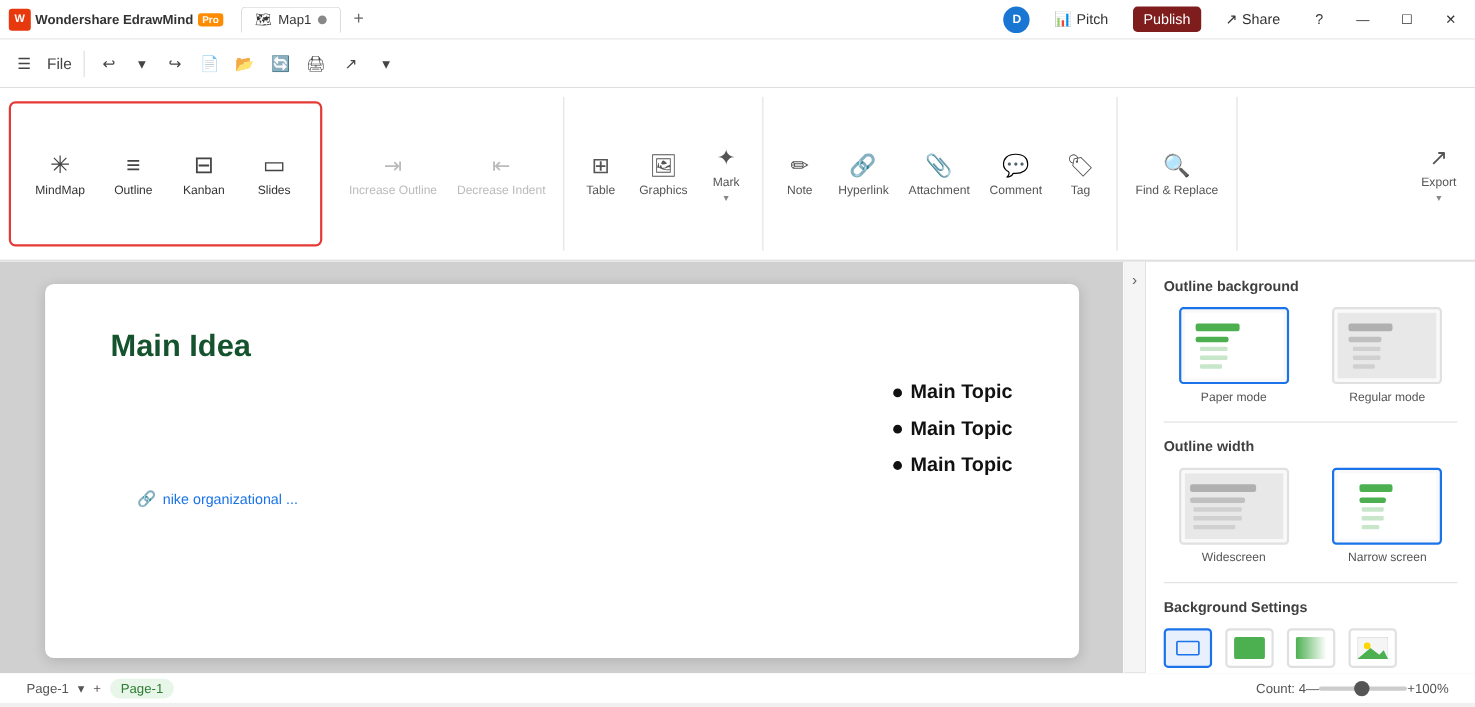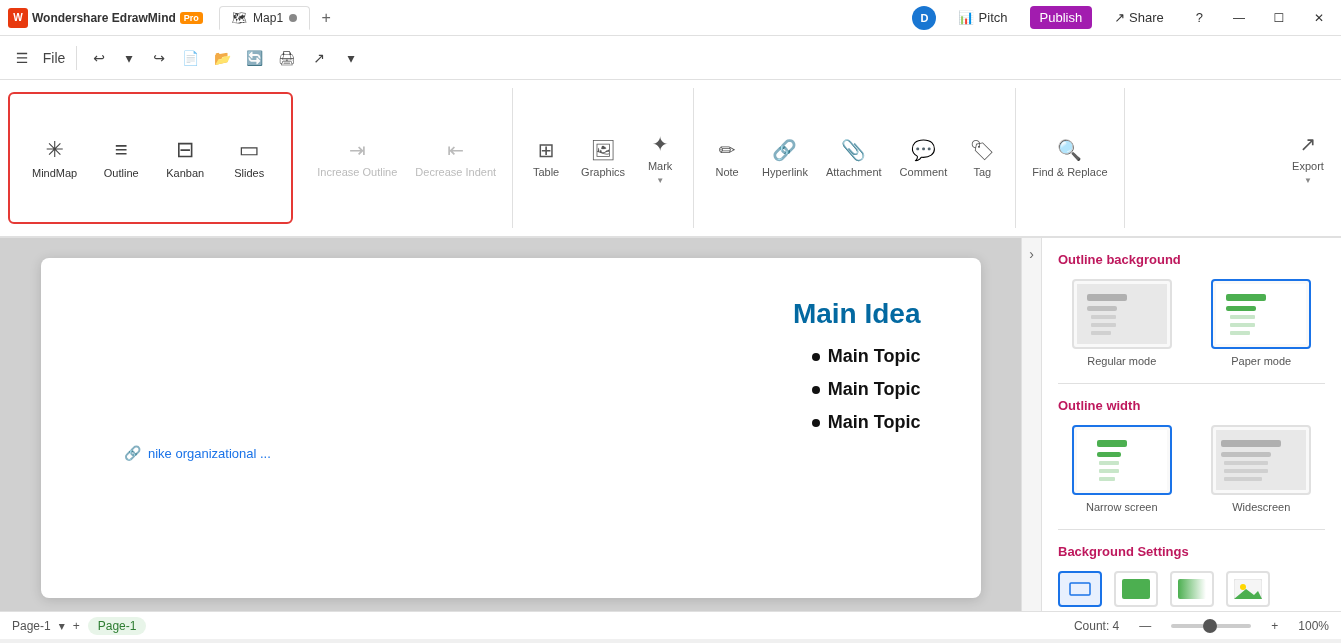--- a/index.html
+++ b/index.html
@@ -22,21 +22,21 @@
     .titlebar-right { margin-left: auto; display: flex; align-items: center; gap: 12px; }
     .avatar { width: 24px; height: 24px; border-radius: 50%; background: #1976d2; color: #fff; display: flex; align-items: center; justify-content: center; font-size: 11px; font-weight: bold; }
     .win-btn { width: 28px; height: 28px; display: flex; align-items: center; justify-content: center; cursor: pointer; color: #333; font-size: 12px; }
 
     
     .toolbar { display: flex; align-items: center; height: 44px; background: #fff; border-bottom: 1px solid #e0e0e0; padding: 0 8px; gap: 4px; }
     .toolbar-btn { display: flex; align-items: center; justify-content: center; width: 28px; height: 28px; cursor: pointer; border-radius: 3px; color: #444; font-size: 14px; }
     .toolbar-separator { width: 1px; height: 24px; background: #ddd; margin: 0 4px; }
     .toolbar-group { display: flex; align-items: center; gap: 2px; }
     .top-action-btn { display: flex; align-items: center; gap: 4px; padding: 4px 10px; border-radius: 4px; cursor: pointer; font-size: 13px; color: #333; }
-    .publish-btn { background: #a21caf; color: #fff; border-radius: 4px; padding: 4px 10px; font-size: 13px; cursor: pointer; }
+    .publish-btn { background: #7f1d1d; color: #fff; border-radius: 4px; padding: 4px 10px; font-size: 13px; cursor: pointer; }
 
     
     .view-toolbar {
       display: flex; align-items: stretch; height: 158px;
       background: #fff; border-bottom: 2px solid #e0e0e0;
       padding: 8px 0;
     }
     .view-mode-group {
       display: flex; align-items: center; gap: 4px;
       padding: 0 12px; border: 2px solid #e53935; border-radius: 6px;
@@ -68,57 +68,57 @@
       background: #e8e8e8;
     }
     .canvas-area {
       flex: 1; display: flex; align-items: flex-start; justify-content: center;
       padding: 20px; overflow: auto; background: #d0d0d0;
     }
     .document-canvas {
       background: #fff; border-radius: 8px; box-shadow: 0 2px 12px rgba(0,0,0,0.15);
       width: 940px; min-height: 340px; padding: 40px 60px;
     }
-    .main-idea { font-size: 28px; font-weight: bold; color: #0369a1; margin-bottom: 16px; text-align: right; }
+    .main-idea { font-size: 28px; font-weight: bold; color: #14532d; margin-bottom: 16px; }
     .topic-list { list-style: none; padding: 0; }
     .topic-item { display: flex; align-items: center; gap: 8px; font-size: 18px; font-weight: 600; color: #111; margin-bottom: 12px; justify-content: flex-end; }
     .bullet { width: 8px; height: 8px; background: #111; border-radius: 50%; flex-shrink: 0; }
     .link-item { display: flex; align-items: center; gap: 6px; margin-left: 24px; margin-top: 8px; font-size: 13px; color: #1a73e8; }
     .link-icon { font-size: 14px; }
 
     
     .right-panel {
       width: 300px; background: #fff; border-left: 1px solid #e0e0e0;
       overflow-y: auto; flex-shrink: 0;
     }
     .panel-toggle { width: 20px; background: #f5f5f5; border-left: 1px solid #e0e0e0; display: flex; align-items: flex-start; justify-content: center; padding-top: 8px; cursor: pointer; font-size: 14px; color: #666; }
     .panel-section { padding: 14px 16px; }
-    .panel-section-title { font-size: 13px; font-weight: 600; color: #be185d; margin-bottom: 12px; }
+    .panel-section-title { font-size: 13px; font-weight: 600; color: #404040; margin-bottom: 12px; }
     .panel-options-grid { display: grid; grid-template-columns: 1fr 1fr; gap: 12px; margin-bottom: 16px; }
     .panel-option { display: flex; flex-direction: column; align-items: center; gap: 6px; cursor: pointer; }
     .panel-option-preview {
       width: 100px; height: 70px; border-radius: 4px; border: 2px solid #e0e0e0;
       overflow: hidden; display: flex; align-items: center; justify-content: center;
       background: #f9f9f9; position: relative;
     }
     .panel-option-preview.selected { border-color: #1a73e8; }
     .panel-option-label { font-size: 11px; color: #555; text-align: center; }
     .panel-divider { height: 1px; background: #e0e0e0; margin: 4px 0 14px 0; }
     .bg-options { display: flex; gap: 12px; align-items: center; margin-bottom: 12px; }
     .bg-option { display: flex; flex-direction: column; align-items: center; gap: 4px; cursor: pointer; }
     .bg-option-box { width: 44px; height: 36px; border-radius: 4px; border: 2px solid #e0e0e0; display: flex; align-items: center; justify-content: center; font-size: 16px; }
     .bg-option-box.selected { border-color: #1a73e8; background: #e8f0fe; }
 
     
     .statusbar {
       display: flex; align-items: center; height: 28px;
       background: #fff; border-top: 1px solid #e0e0e0;
-      padding: 0 12px; gap: 8px; font-size: 12px; color: #555;
-    }
-    .statusbar-right { margin-left: auto; display: flex; align-items: center; gap: 20px; }
+      padding: 0 24px; gap: 8px; font-size: 12px; color: #555;
+    }
+    .statusbar-right { margin-left: auto; display: flex; align-items: center; gap: 0; }
     .page-tab { background: #e8f5e9; color: #2e7d32; padding: 2px 10px; border-radius: 10px; font-size: 12px; cursor: pointer; }
     .zoom-slider { -webkit-appearance: none; width: 80px; height: 4px; background: #ccc; border-radius: 2px; outline: none; }
     .zoom-slider::-webkit-slider-thumb { -webkit-appearance: none; width: 14px; height: 14px; border-radius: 50%; background: #555; cursor: pointer; }
   </style>
 </head>
 <body>
 
 <div class="titlebar">
   <div class="titlebar-logo">
     <div class="logo-icon">W</div>
@@ -283,75 +283,75 @@
   </div>
 
   <div class="panel-toggle">›</div>
 
   <div class="right-panel">
 
     <div class="panel-section">
       <div class="panel-section-title">Outline background</div>
       <div class="panel-options-grid">
         <div class="panel-option">
+          <div class="panel-option-preview selected">
+            <svg width="90" height="60" viewBox="0 0 90 60">
+              <rect width="90" height="60" fill="#fff"></rect>
+
+              <rect x="10" y="10" width="40" height="7" rx="2" fill="#4caf50"></rect>
+              <rect x="10" y="22" width="30" height="5" rx="2" fill="#4caf50"></rect>
+              <rect x="14" y="31" width="25" height="4" rx="1" fill="#c8e6c9"></rect>
+              <rect x="14" y="39" width="25" height="4" rx="1" fill="#c8e6c9"></rect>
+              <rect x="14" y="47" width="20" height="4" rx="1" fill="#c8e6c9"></rect>
+            </svg>
+          </div>
+          <span class="panel-option-label">Paper mode</span>
+        </div>
+        <div class="panel-option">
           <div class="panel-option-preview">
             <svg width="90" height="60" viewBox="0 0 90 60">
               <rect width="90" height="60" fill="#e8e8e8"></rect>
               <rect x="10" y="10" width="40" height="7" rx="2" fill="#b0b0b0"></rect>
               <rect x="10" y="22" width="30" height="5" rx="2" fill="#c0c0c0"></rect>
               <rect x="14" y="31" width="25" height="4" rx="1" fill="#d0d0d0"></rect>
               <rect x="14" y="39" width="25" height="4" rx="1" fill="#d0d0d0"></rect>
               <rect x="14" y="47" width="20" height="4" rx="1" fill="#d0d0d0"></rect>
             </svg>
           </div>
           <span class="panel-option-label">Regular mode</span>
         </div>
-        <div class="panel-option">
-          <div class="panel-option-preview selected">
-            <svg width="90" height="60" viewBox="0 0 90 60">
-              <rect width="90" height="60" fill="#fff"></rect>
-
-              <rect x="10" y="10" width="40" height="7" rx="2" fill="#4caf50"></rect>
-              <rect x="10" y="22" width="30" height="5" rx="2" fill="#4caf50"></rect>
-              <rect x="14" y="31" width="25" height="4" rx="1" fill="#c8e6c9"></rect>
-              <rect x="14" y="39" width="25" height="4" rx="1" fill="#c8e6c9"></rect>
-              <rect x="14" y="47" width="20" height="4" rx="1" fill="#c8e6c9"></rect>
-            </svg>
-          </div>
-          <span class="panel-option-label">Paper mode</span>
-        </div>
       </div>
       <div class="panel-divider"></div>
       <div class="panel-section-title">Outline width</div>
       <div class="panel-options-grid">
+        <div class="panel-option">
+          <div class="panel-option-preview">
+            <svg width="90" height="60" viewBox="0 0 90 60">
+              <rect width="90" height="60" fill="#e8e8e8"></rect>
+              <rect x="5" y="10" width="60" height="7" rx="2" fill="#b0b0b0"></rect>
+              <rect x="5" y="22" width="50" height="5" rx="2" fill="#c0c0c0"></rect>
+              <rect x="8" y="31" width="44" height="4" rx="1" fill="#d0d0d0"></rect>
+              <rect x="8" y="39" width="44" height="4" rx="1" fill="#d0d0d0"></rect>
+              <rect x="8" y="47" width="38" height="4" rx="1" fill="#d0d0d0"></rect>
+            </svg>
+          </div>
+          <span class="panel-option-label">Widescreen</span>
+        </div>
         <div class="panel-option">
           <div class="panel-option-preview selected">
             <svg width="90" height="60" viewBox="0 0 90 60">
               <rect width="90" height="60" fill="#fff"></rect>
               <rect x="20" y="10" width="30" height="7" rx="2" fill="#4caf50"></rect>
               <rect x="20" y="22" width="24" height="5" rx="2" fill="#4caf50"></rect>
               <rect x="22" y="31" width="20" height="4" rx="1" fill="#c8e6c9"></rect>
               <rect x="22" y="39" width="20" height="4" rx="1" fill="#c8e6c9"></rect>
               <rect x="22" y="47" width="16" height="4" rx="1" fill="#c8e6c9"></rect>
             </svg>
           </div>
           <span class="panel-option-label">Narrow screen</span>
-        </div>
-        <div class="panel-option">
-          <div class="panel-option-preview">
-            <svg width="90" height="60" viewBox="0 0 90 60">
-              <rect width="90" height="60" fill="#e8e8e8"></rect>
-              <rect x="5" y="10" width="60" height="7" rx="2" fill="#b0b0b0"></rect>
-              <rect x="5" y="22" width="50" height="5" rx="2" fill="#c0c0c0"></rect>
-              <rect x="8" y="31" width="44" height="4" rx="1" fill="#d0d0d0"></rect>
-              <rect x="8" y="39" width="44" height="4" rx="1" fill="#d0d0d0"></rect>
-              <rect x="8" y="47" width="38" height="4" rx="1" fill="#d0d0d0"></rect>
-            </svg>
-          </div>
-          <span class="panel-option-label">Widescreen</span>
         </div>
       </div>
       <div class="panel-divider"></div>
       <div class="panel-section-title">Background Settings</div>
       <div class="bg-options">
         <div class="bg-option">
           <div class="bg-option-box selected">
             <svg width="28" height="20" viewBox="0 0 28 20">
               <rect width="28" height="20" fill="#e8f0fe" rx="2"></rect>
               <rect x="4" y="4" width="20" height="12" fill="none" stroke="#1a73e8" stroke-width="1.5" rx="1"></rect>

